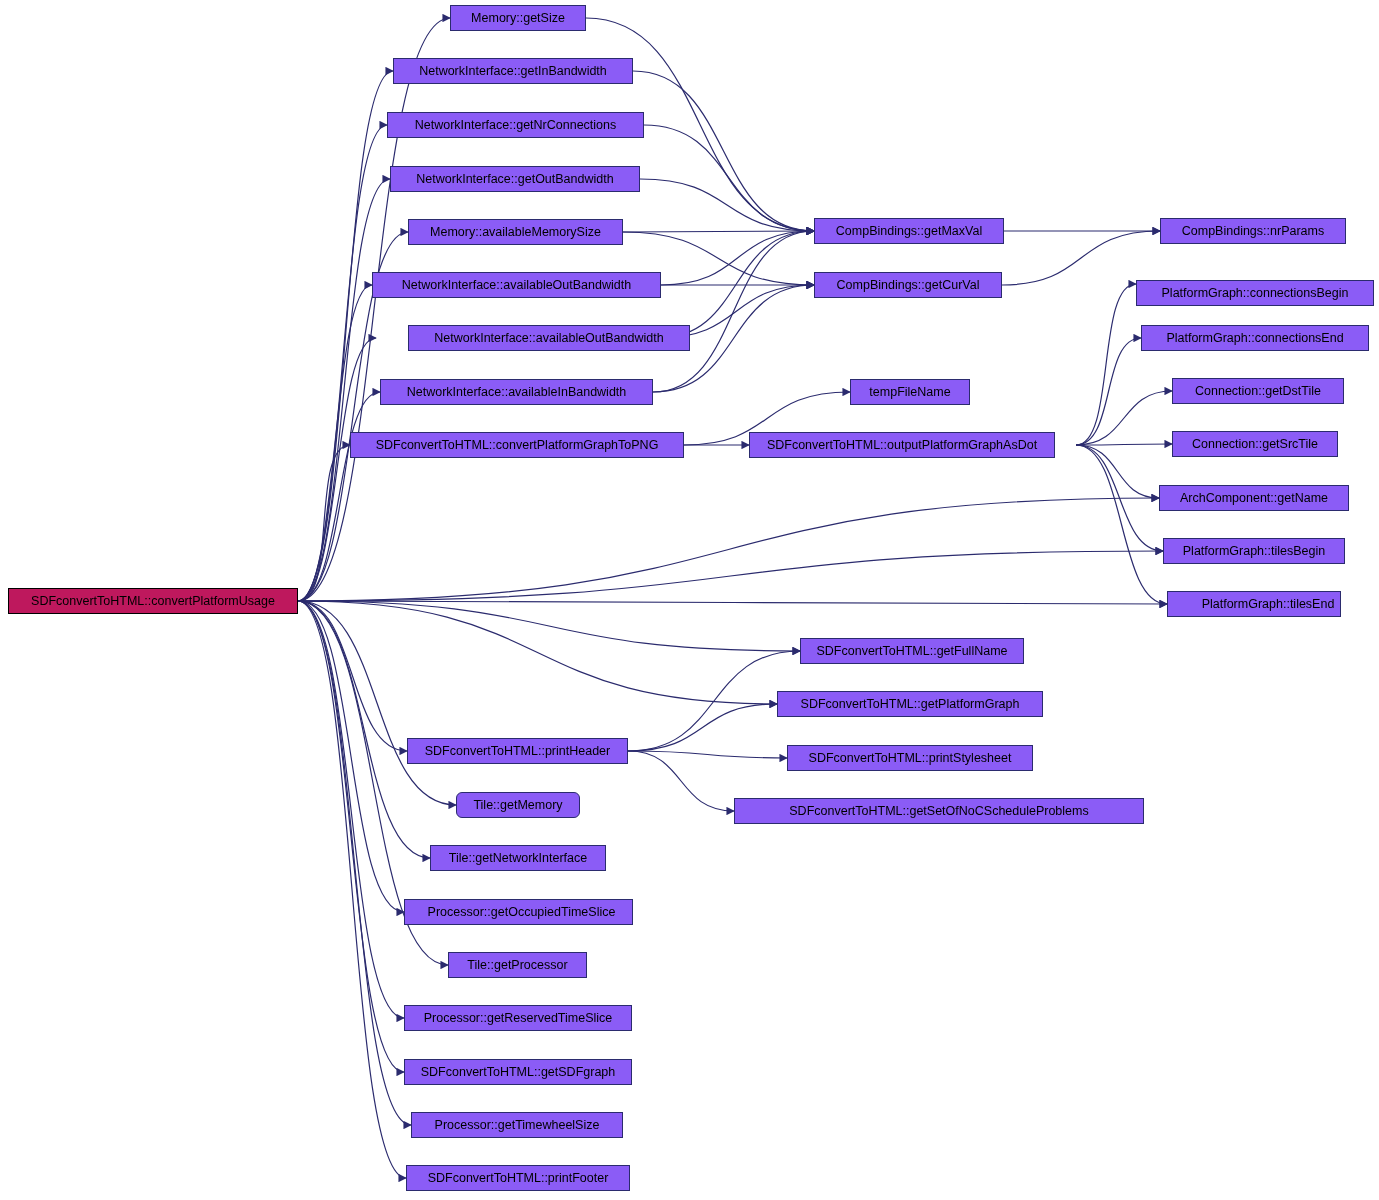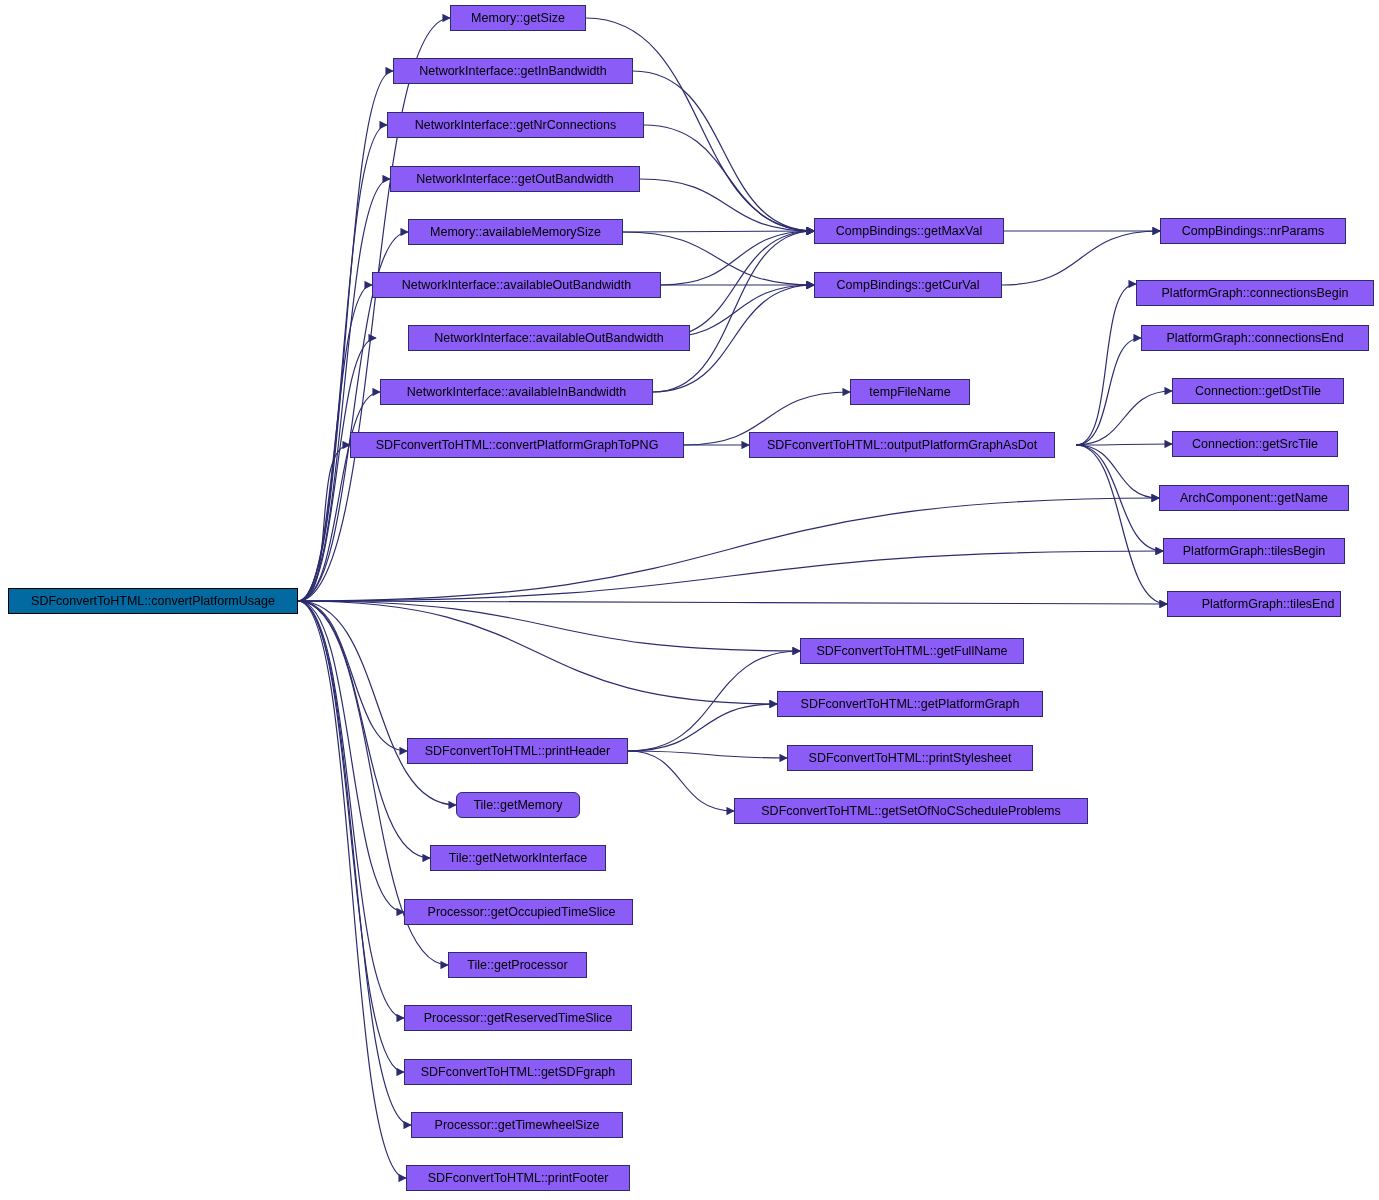--- a/index.html
+++ b/index.html
@@ -32,21 +32,21 @@
     font-size: 12.5px;
     line-height: 1;
     display: flex;
     align-items: center;
     justify-content: center;
     white-space: nowrap;
     height: 26px;
     padding: 0 8px;
   }
   .node.root {
-    background: #0369a1;
+    background: #be185d;
     border-color: #000000;
   }
 </style>
 </head>
 <body>
 
 <div id="canvas">
   <svg class="edges" viewBox="0 0 1379 1200">
     <defs>
       <marker id="arrow" viewBox="0 0 10 10" refX="9" refY="5" markerWidth="7" markerHeight="7" orient="auto-start-reverse">
@@ -126,21 +126,21 @@
       <div class="node" style="left: 1141px; top: 325px; width: 228px;">PlatformGraph::connectionsEnd</div>
       <div class="node" style="left: 1172px; top: 378px; width: 172px;">Connection::getDstTile</div>
       <div class="node" style="left: 1172px; top: 431px; width: 166px;">Connection::getSrcTile</div>
       <div class="node" style="left: 1159px; top: 485px; width: 190px;">ArchComponent::getName</div>
       <div class="node" style="left: 1163px; top: 538px; width: 182px;">PlatformGraph::tilesBegin</div>
       <div class="node" style="left: 1167px; top: 591px; width: 174px; padding-left: 36px;">PlatformGraph::tilesEnd</div>
       <div class="node" style="left: 800px; top: 638px; width: 224px;">SDFconvertToHTML::getFullName</div>
       <div class="node" style="left: 777px; top: 691px; width: 266px;">SDFconvertToHTML::getPlatformGraph</div>
       <div class="node" style="left: 407px; top: 738px; width: 221px;">SDFconvertToHTML::printHeader</div>
       <div class="node" style="left: 787px; top: 745px; width: 246px;">SDFconvertToHTML::printStylesheet</div>
-      <div class="node" style="left: 734px; top: 798px; width: 354px;">SDFconvertToHTML::getSetOfNoCScheduleProblems</div>
+      <div class="node" style="left: 734px; top: 798px; width: 410px;">SDFconvertToHTML::getSetOfNoCScheduleProblems</div>
       <div class="node" style="left: 456px; top: 792px; width: 124px; border-radius: 6px;">Tile::getMemory</div>
       <div class="node" style="left: 430px; top: 845px; width: 176px;">Tile::getNetworkInterface</div>
       <div class="node" style="left: 404px; top: 899px; width: 229px; padding-left: 14px;">Processor::getOccupiedTimeSlice</div>
       <div class="node" style="left: 448px; top: 952px; width: 139px;">Tile::getProcessor</div>
       <div class="node" style="left: 404px; top: 1005px; width: 228px;">Processor::getReservedTimeSlice</div>
       <div class="node" style="left: 404px; top: 1059px; width: 228px;">SDFconvertToHTML::getSDFgraph</div>
       <div class="node" style="left: 411px; top: 1112px; width: 212px;">Processor::getTimewheelSize</div>
       <div class="node" style="left: 406px; top: 1165px; width: 224px;">SDFconvertToHTML::printFooter</div>
     </div>
 </div>

